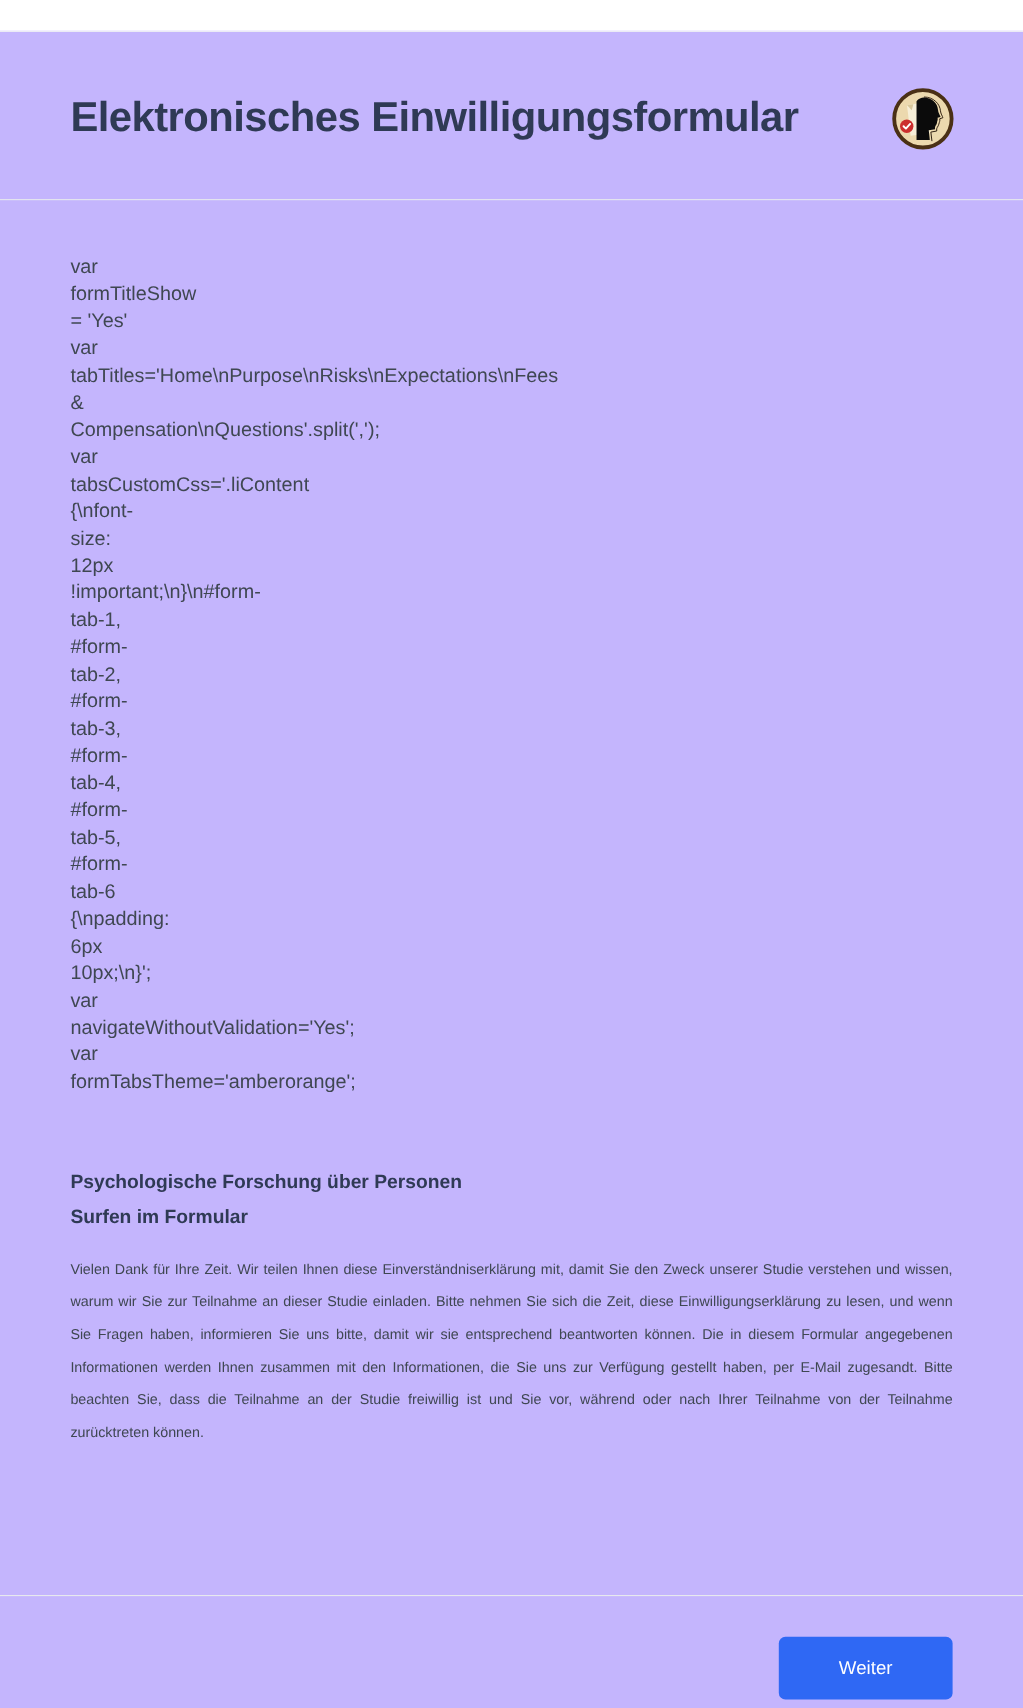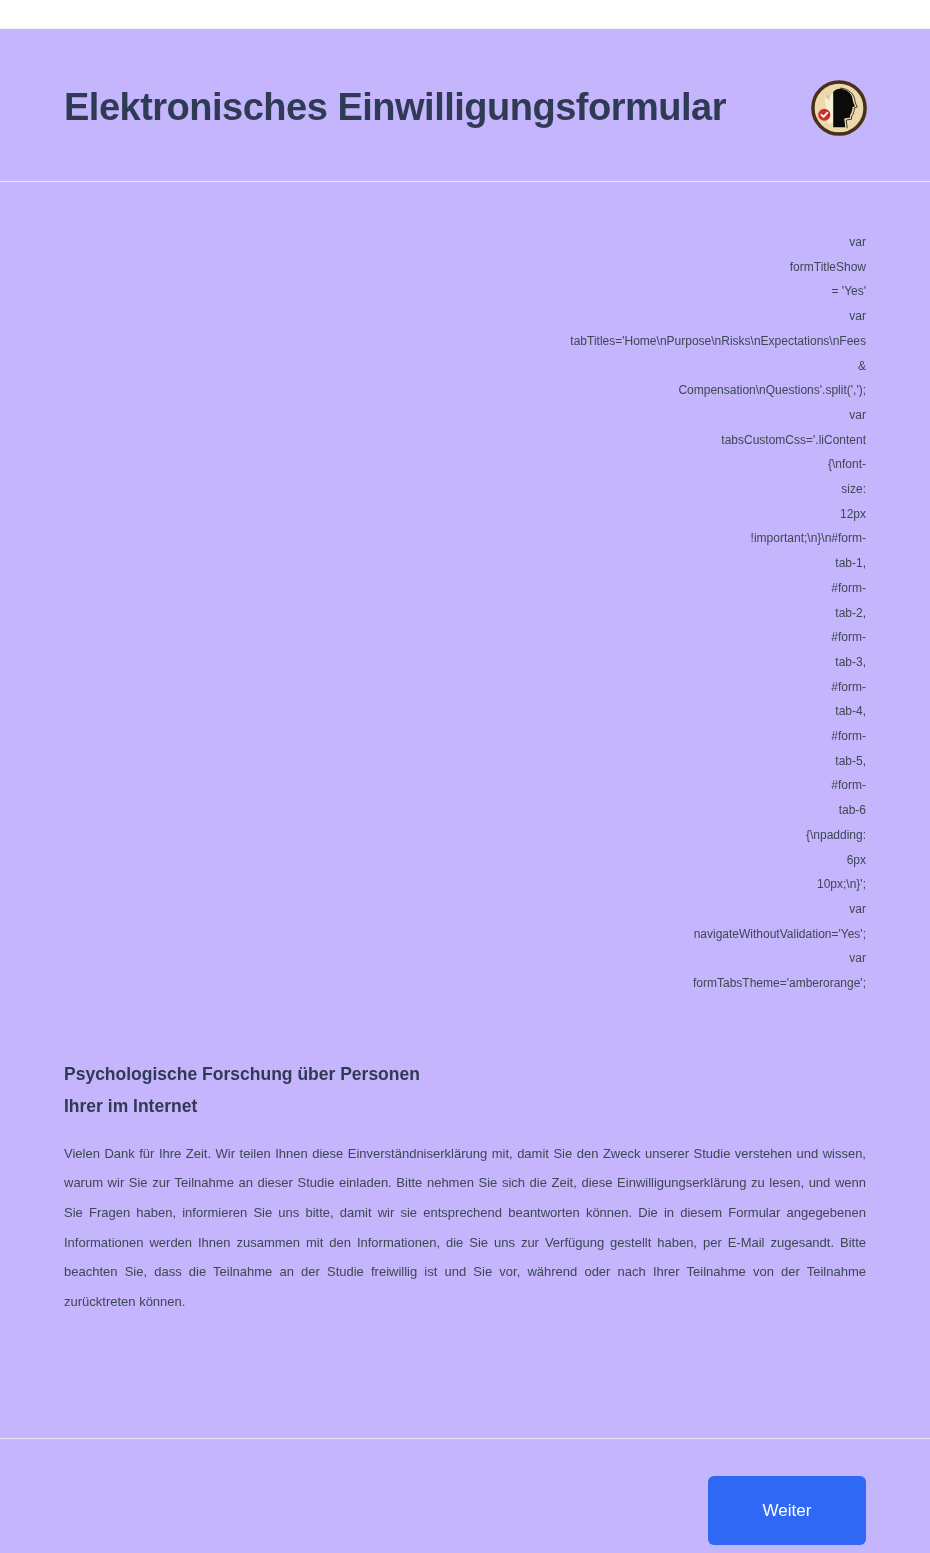--- a/index.html
+++ b/index.html
@@ -43,26 +43,25 @@
     height: 1px;
     background: #e7e9ee;
     width: 100%;
   }
   
   .main {
     flex: 1 1 auto;
     padding: 48px 64px 0 64px;
   }
   .script-block {
-    font-size: 12px;
+    font-size: 18px;
     line-height: 24.7px;
     color: #3f4752;
     white-space: pre-line;
     width: 802px;
-    text-align: right;
   }
   .study-heading {
     margin-top: 62px;
     text-align: left;
     font-size: 17.5px;
     font-weight: 700;
     color: #2f3a55;
     line-height: 32.5px;
   }
   .consent-paragraph {
@@ -77,21 +76,21 @@
   .footer-divider {
     margin-top: 46px;
   }
   .footer {
     padding: 37px 64px 36px 64px;
     display: flex;
     justify-content: flex-end;
   }
   .next-button {
     width: 158px;
-    height: 69px;
+    height: 57px;
     background: #2f68f4;
     color: #ffffff;
     border: none;
     border-radius: 6px;
     font-family: "Liberation Sans", "DejaVu Sans", sans-serif;
     font-size: 17px;
     font-weight: 500;
     cursor: pointer;
     display: flex;
     align-items: center;
@@ -154,21 +153,21 @@
 {\npadding:
 6px
 10px;\n}';
 var
 navigateWithoutValidation='Yes';
 var
 formTabsTheme='amberorange';</div>
 
     <div class="study-heading">
       <div>Psychologische Forschung über Personen</div>
-      <div>Ihrer im Internet</div>
+      <div>Surfen im Formular</div>
     </div>
 
     <p class="consent-paragraph">Vielen Dank für Ihre Zeit. Wir teilen Ihnen diese Einverständniserklärung mit, damit Sie den Zweck unserer Studie verstehen und wissen, warum wir Sie zur Teilnahme an dieser Studie einladen. Bitte nehmen Sie sich die Zeit, diese Einwilligungserklärung zu lesen, und wenn Sie Fragen haben, informieren Sie uns bitte, damit wir sie entsprechend beantworten können. Die in diesem Formular angegebenen Informationen werden Ihnen zusammen mit den Informationen, die Sie uns zur Verfügung gestellt haben, per E-Mail zugesandt. Bitte beachten Sie, dass die Teilnahme an der Studie freiwillig ist und Sie vor, während oder nach Ihrer Teilnahme von der Teilnahme zurücktreten können.</p>
   </div>
 
   <div class="divider footer-divider"></div>
   <div class="footer">
     <button class="next-button">Weiter</button>
   </div>
 

